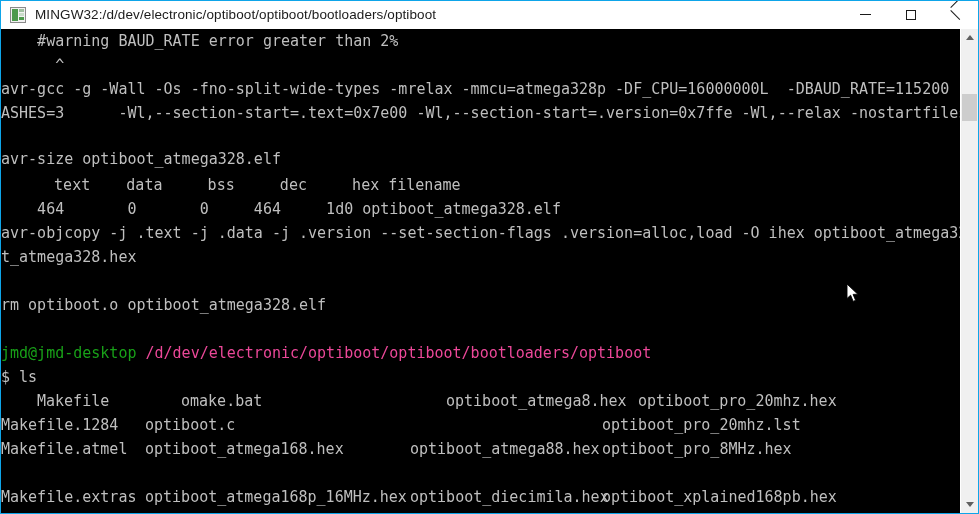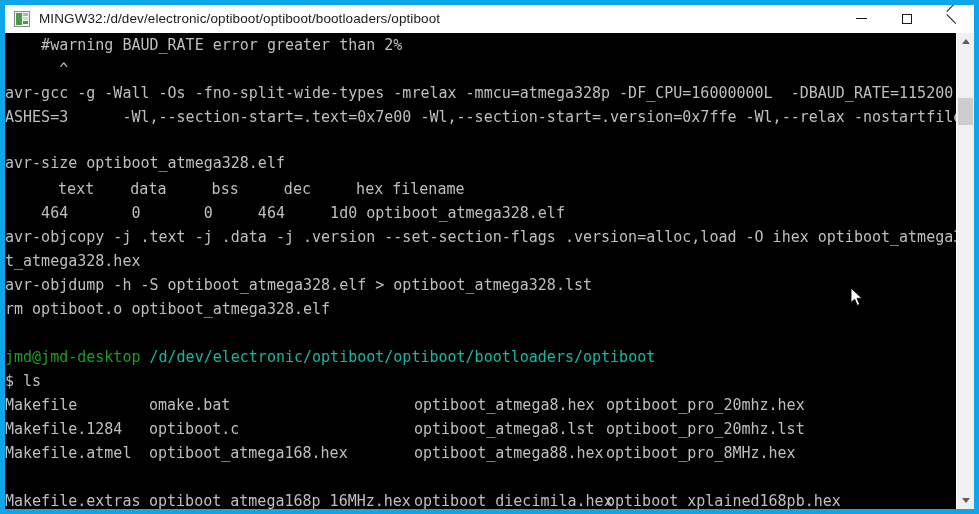--- a/index.html
+++ b/index.html
@@ -12,21 +12,21 @@
     font-family: "DejaVu Sans", sans-serif;
     -webkit-font-smoothing: none;
   }
 
   #window {
     position: relative;
     width: 979px;
     height: 514px;
     box-sizing: border-box;
     background: #ffffff;
-    border: 5px solid #0ea5e9;
+    border: 1px solid #0ea5e9;
     overflow: hidden;
     display: flex;
     flex-direction: column;
   }
 
   
   #titlebar {
     position: relative;
     height: 27px;
     min-height: 27px;
@@ -155,21 +155,21 @@
     line-height: 24px;
     white-space: pre;
     color: #bfbfbf;
     font-family: "DejaVu Sans Mono", monospace;
     font-size: 15px;
     letter-spacing: 0px;
   }
   .row .seg { white-space: pre; }
   .c-default { color: #bfbfbf; }
   .c-green   { color: #18a018; }
-  .c-olive   { color: #14b8a6; }
+  .c-olive   { color: #ec4899; }
 
   
   .ls-row {
     position: absolute;
     left: 0;
     right: 0;
     height: 24px;
     line-height: 24px;
     white-space: pre;
     color: #bfbfbf;
@@ -266,27 +266,26 @@
     </div>
   </div>
 
   <div id="body-area">
 
     <div id="screen">
         <div class="row" style="top: 648px;"></div>
         <div class="ls-row" style="top: 480px;"><span class="ls-col ls-c0">Makefile.isp</span><span class="ls-col ls-c1">optiboot_atmega168p_16MHz.lst</span><span class="ls-col ls-c2">optiboot_diecimila.lst</span><span class="ls-col ls-c3">optiboot_xplained168pb.lst</span></div>
         <div class="ls-row" style="top: 456px;"><span class="ls-col ls-c0">Makefile.extras</span><span class="ls-col ls-c1">optiboot_atmega168p_16MHz.hex</span><span class="ls-col ls-c2">optiboot_diecimila.hex</span><span class="ls-col ls-c3">optiboot_xplained168pb.hex</span></div>
         <div class="ls-row" style="top: 408px;"><span class="ls-col ls-c0">Makefile.atmel</span><span class="ls-col ls-c1">optiboot_atmega168.hex</span><span class="ls-col ls-c2">optiboot_atmega88.hex</span><span class="ls-col ls-c3">optiboot_pro_8MHz.hex</span></div>
-        <div class="ls-row" style="top: 384px;"><span class="ls-col ls-c0">Makefile.1284</span><span class="ls-col ls-c1">optiboot.c</span><span class="ls-col ls-c2">optiboot_atmega8.lst</span><span class="ls-col ls-c3">optiboot_pro_20mhz.lst</span></div>
-        <div class="ls-row" style="top: 360px;"><span class="ls-col ls-c0">Makefile</span><span class="ls-col ls-c1">omake.bat</span><span class="ls-col ls-c2">optiboot_atmega8.hex</span><span class="ls-col ls-c3">optiboot_pro_20mhz.hex</span></div>
+        <div class="ls-row" style="top: 384px;"><span class="ls-col ls-c0">Makefile.1284</span><span class="ls-col ls-c1">optiboot.c</span><span class="ls-col ls-c3">optiboot_pro_20mhz.lst</span></div>
+        <div class="ls-row" style="top: 360px; margin-left: 36px;"><span class="ls-col ls-c0">Makefile</span><span class="ls-col ls-c1">omake.bat</span><span class="ls-col ls-c2">optiboot_atmega8.hex</span><span class="ls-col ls-c3">optiboot_pro_20mhz.hex</span></div>
         <div class="row" style="top: 336px;"><span class="seg c-default">$ ls</span></div>
         <div class="row" style="top: 312px;"><span class="seg c-green">jmd@jmd-desktop</span><span class="seg c-default"> </span><span class="seg c-olive">/d/dev/electronic/optiboot/optiboot/bootloaders/optiboot</span></div>
         <div class="row" style="top: 288px;"><span class="seg c-default"></span></div>
         <div class="row" style="top: 264px; text-align: center;"><span class="seg c-default">rm optiboot.o optiboot_atmega328.elf</span></div>
-        <div class="row" style="top: 240px;"><span class="seg c-default">avr-objdump -h -S optiboot_atmega328.elf &gt; optiboot_atmega328.lst</span></div>
         <div class="row" style="top: 216px;"><span class="seg c-default">t_atmega328.hex</span></div>
         <div class="row" style="top: 192px;"><span class="seg c-default">avr-objcopy -j .text -j .data -j .version --set-section-flags .version=alloc,load -O ihex optiboot_atmega328.elf optiboo</span></div>
         <div class="row" style="top: 168px;"><span class="seg c-default">    464       0       0     464     1d0 optiboot_atmega328.elf</span></div>
         <div class="row" style="top: 144px; margin-left: 26px;"><span class="seg c-default">   text    data     bss     dec     hex filename</span></div>
         <div class="row" style="top: 118px;"><span class="seg c-default">avr-size optiboot_atmega328.elf</span></div>
         <div class="row" style="top: 72px;"><span class="seg c-default">ASHES=3      -Wl,--section-start=.text=0x7e00 -Wl,--section-start=.version=0x7ffe -Wl,--relax -nostartfiles -nostdlib -o</span></div>
         <div class="row" style="top: 48px;"><span class="seg c-default">avr-gcc -g -Wall -Os -fno-split-wide-types -mrelax -mmcu=atmega328p -DF_CPU=16000000L  -DBAUD_RATE=115200 -DLED_START_FL</span></div>
         <div class="row" style="top: 24px;"><span class="seg c-default">      ^</span></div>
         <div class="row" style="top: 0px;"><span class="seg c-default">    #warning BAUD_RATE error greater than 2%</span></div>
 

